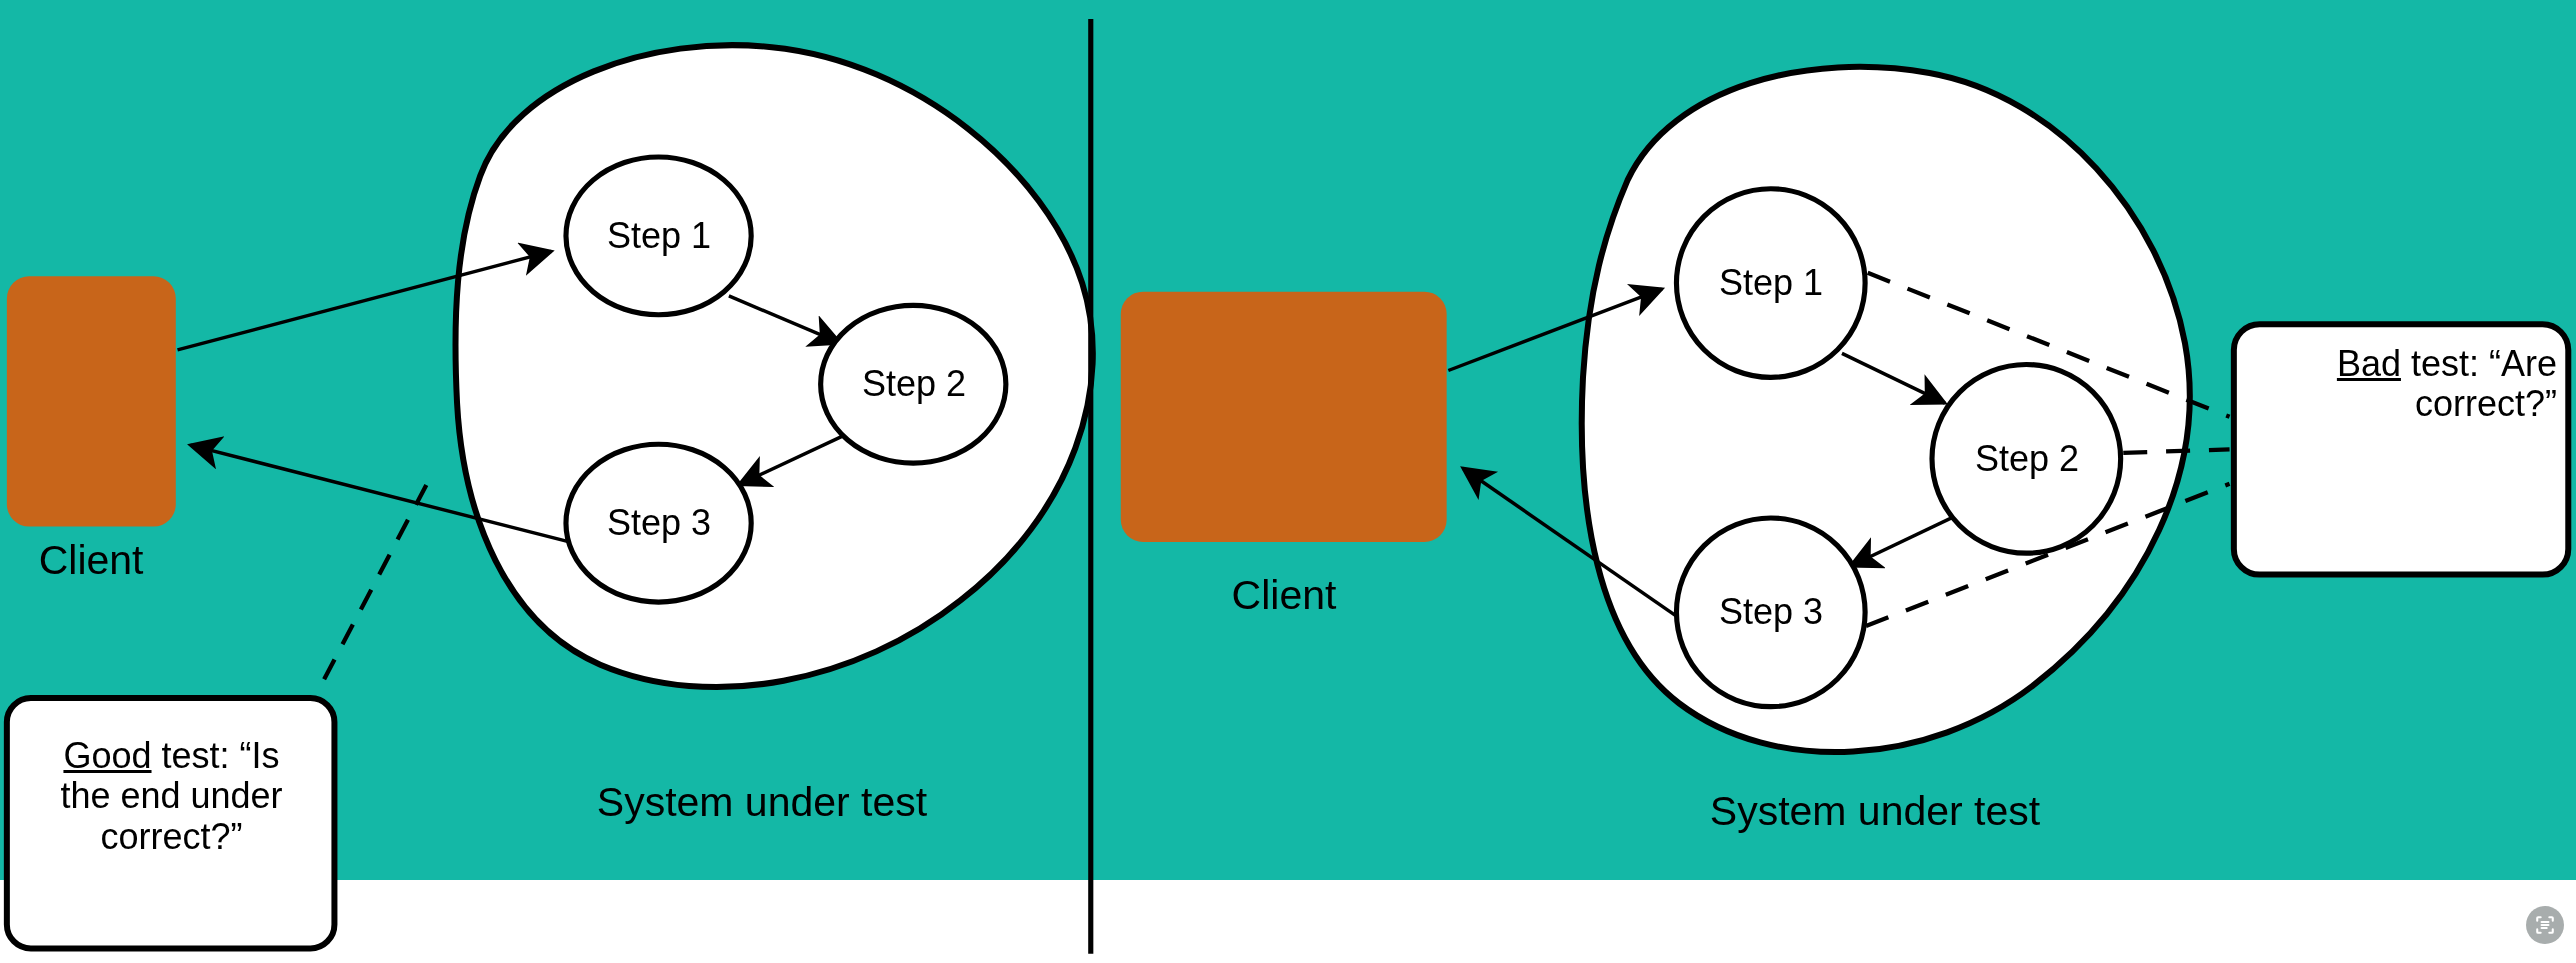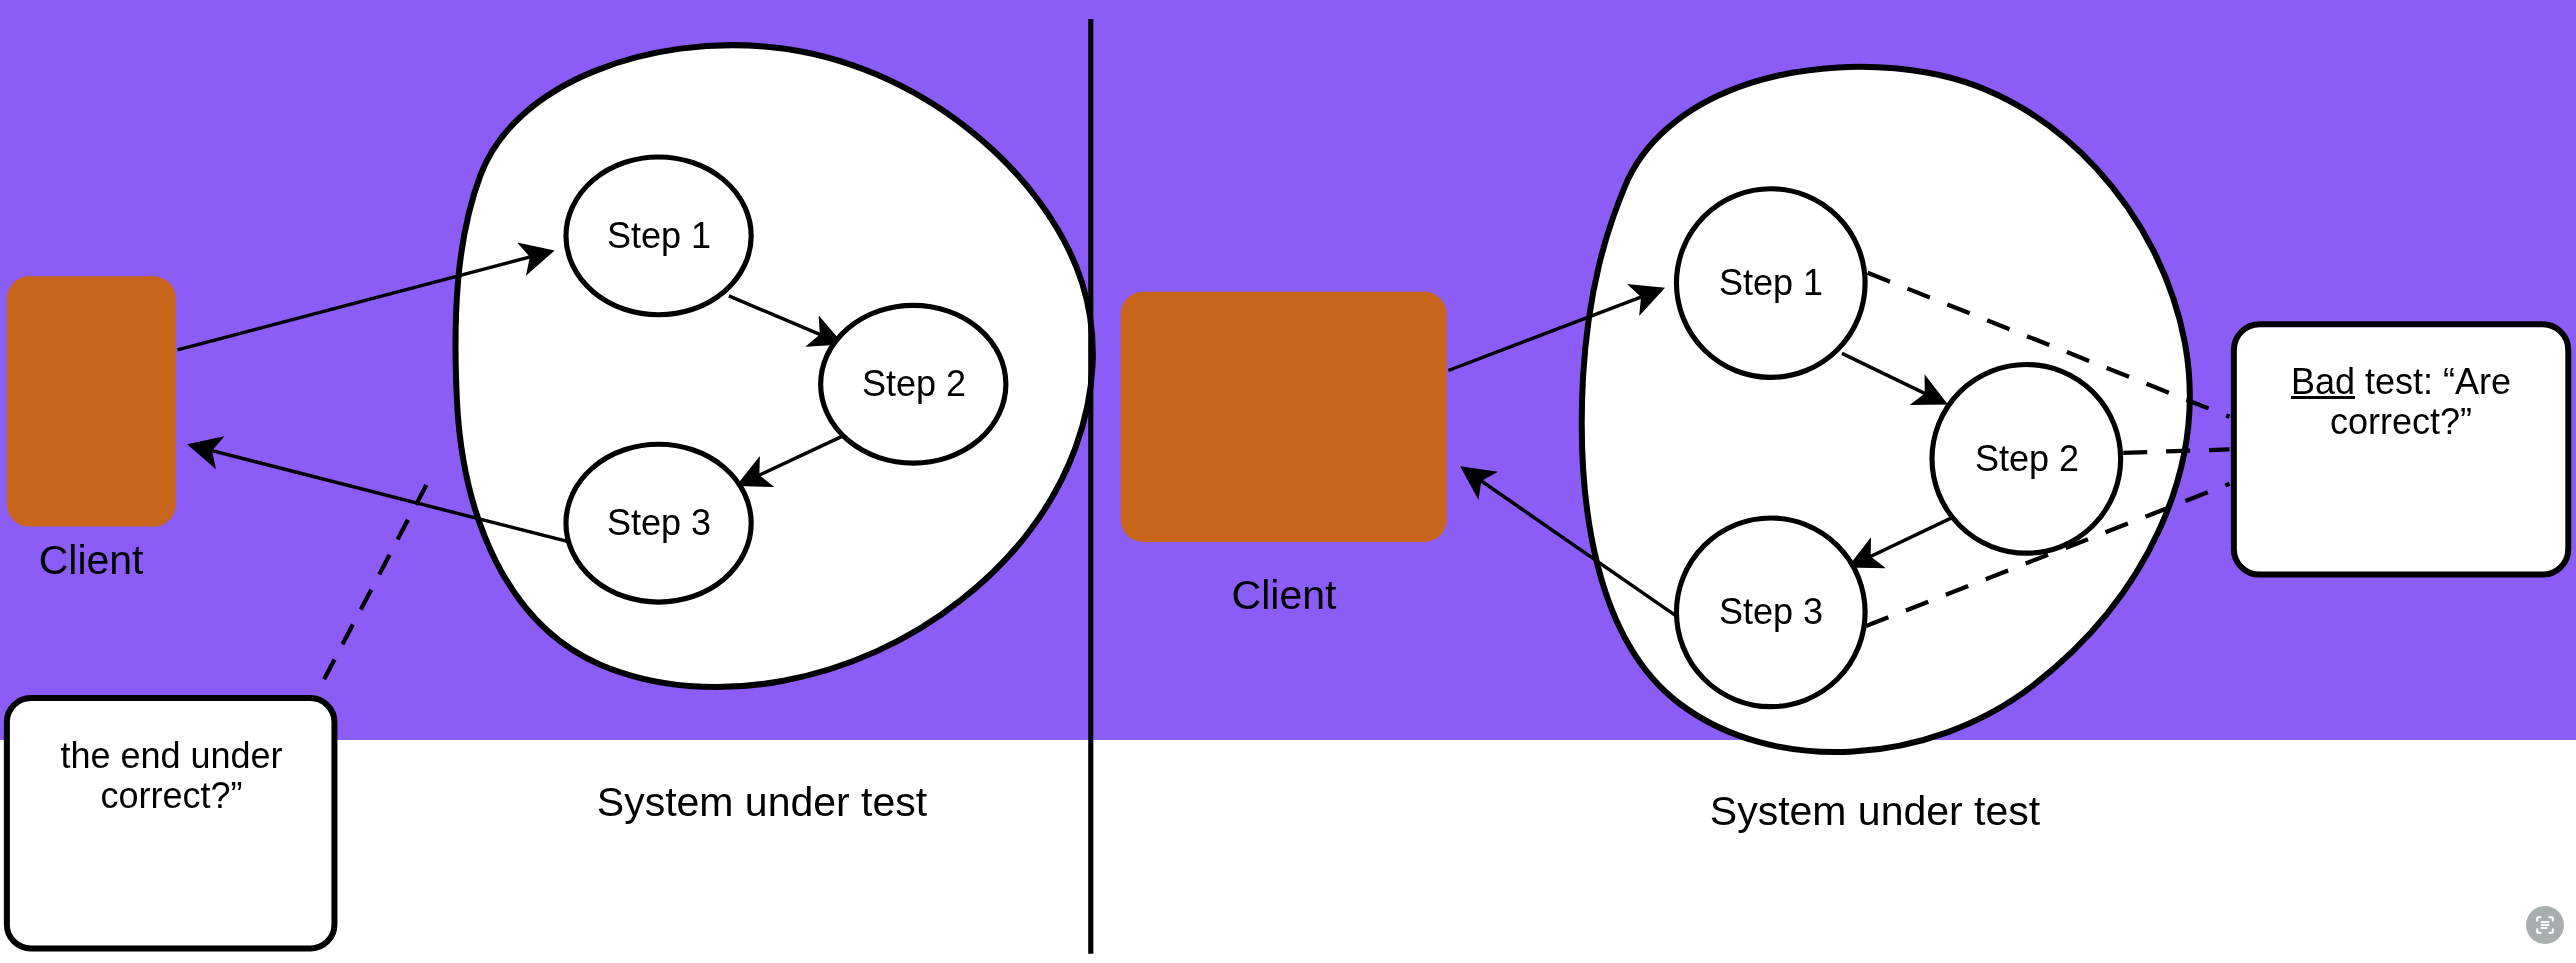--- a/index.html
+++ b/index.html
@@ -10,22 +10,22 @@
   }
   body {
     width: 2576px;
     height: 964px;
     overflow: hidden;
     font-family: "Liberation Sans", sans-serif;
   }
   #stage {
     position: relative;
     width: 2576px;
-    height: 740px;
-    background: #8b5cf6;
+    height: 880px;
+    background: #14b8a6;
     text-decoration: underline;
   }
   #canvas {
     position: absolute;
     left: 0;
     top: 0;
     width: 2576px;
     height: 964px;
   }
   .lbl {
@@ -126,33 +126,36 @@
 
   <div class="lbl node-label" style="left:573px; top:218px; width:172px;">Step 1</div>
   <div class="lbl node-label" style="left:828px; top:366px; width:172px;">Step 2</div>
   <div class="lbl node-label" style="left:573px; top:505px; width:172px;">Step 3</div>
 
   <div class="lbl caption" style="left:5.1px; top:540px; width:172px;">Client</div>
 
   <div class="lbl caption" style="left:556px; top:782px; width:412px;">System under test</div>
 
   <div class="callout-text" style="left:19px; top:736px; width:305px;">
+    <div>
+      <u>Good</u><span> test: “Is</span>
+    </div>
     <div>the end under</div>
     <div>correct?”</div>
   </div>
 
   <div class="lbl node-label" style="left:1685px; top:265px; width:172px;">Step 1</div>
   <div class="lbl node-label" style="left:1941px; top:441px; width:172px;">Step 2</div>
   <div class="lbl node-label" style="left:1685px; top:594px; width:172px;">Step 3</div>
 
   <div class="lbl caption" style="left:1198px; top:575px; width:172px;">Client</div>
 
   <div class="lbl caption" style="left:1669px; top:791px; width:412px;">System under test</div>
 
-  <div class="callout-text" style="left:2245px; top:362px; width:312px;">
+  <div class="callout-text" style="left:2245px; top:344px; width:312px;text-align:right;">
     <div>
       <u>Bad</u><span> test: “Are</span>
     </div>
     <div>correct?”</div>
   </div>
 
   <div class="wm" style="left:2526px; top:906px;">
     <svg width="38" height="38" viewBox="0 0 44 44" aria-hidden="true">
       <g fill="none" stroke="#ffffff" stroke-width="2.4" stroke-linecap="round">
         <path d="M13 17 V14 a1 1 0 0 1 1 -1 h3"></path>

